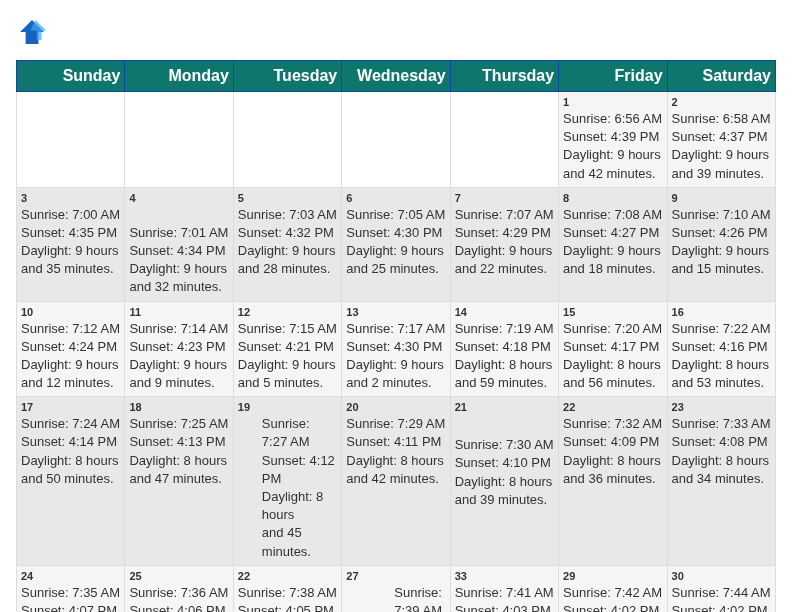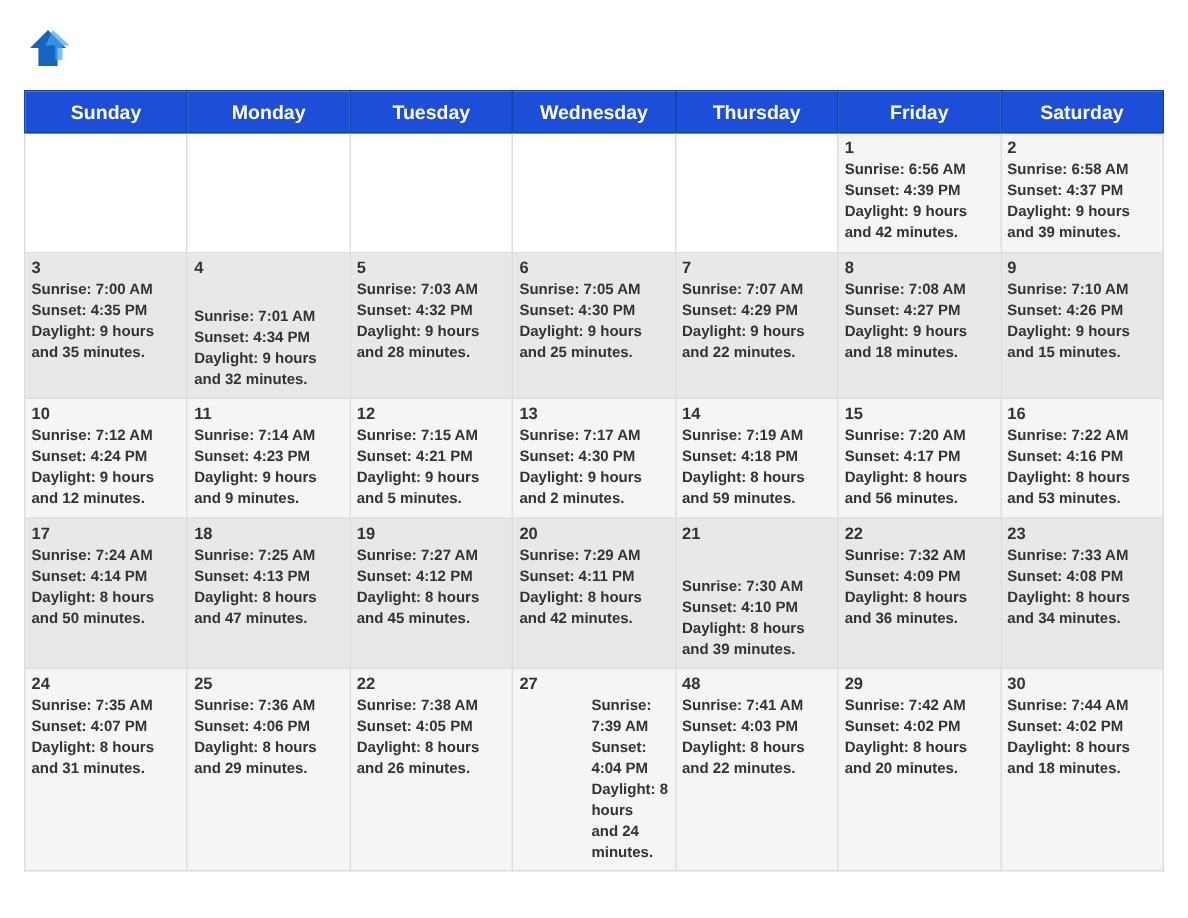--- a/index.html
+++ b/index.html
@@ -41,26 +41,26 @@
     .location {
       font-size: 15px;
       color: #555;
     }
     table {
       width: 100%;
       border-collapse: collapse;
       table-layout: fixed;
     }
     thead tr th {
-      background-color: #1d4ed8;
+      background-color: #0f766e;
       color: #fff;
-      font-size: 13px;
+      font-size: 16px;
       font-weight: bold;
       padding: 6px 4px;
-      text-align: center;
+      text-align: right;
       border: 1px solid #0d47a1;
     }
     tbody tr td {
       vertical-align: top;
       font-size: 10px;
       color: #333;
       padding: 4px;
       border: 1px solid #ddd;
       background: #fff;
       min-height: 70px;
@@ -72,24 +72,23 @@
     tbody tr:nth-child(even) td {
       background: #e8e8e8;
     }
     .day-num {
       font-weight: bold;
       font-size: 11px;
       margin-bottom: 2px;
       display: block;
     }
     .day-info {
-      font-size: 10px;
+      font-size: 13px;
       line-height: 1.4;
       color: #333;
-      font-weight: bold;
     }
     .empty-cell {
       background: #fff !important;
     }
   </style>
 </head>
 <body>
 
 <div class="header">
   <div class="logo">
@@ -255,21 +254,21 @@
         </td>
         <td>
           <span class="day-num">18</span>
           <div class="day-info" style="white-space: pre-line;">Sunrise: 7:25 AM
 Sunset: 4:13 PM
 Daylight: 8 hours
 and 47 minutes.</div>
         </td>
         <td>
           <span class="day-num">19</span>
-          <div class="day-info" style="white-space: pre-line;">Sunrise: 7:27 AM
+          <div class="day-info" style="white-space: pre-line; margin-left: 24px;">Sunrise: 7:27 AM
 Sunset: 4:12 PM
 Daylight: 8 hours
 and 45 minutes.</div>
         </td>
         <td>
           <span class="day-num">20</span>
           <div class="day-info" style="white-space: pre-line;">Sunrise: 7:29 AM
 Sunset: 4:11 PM
 Daylight: 8 hours
 and 42 minutes.</div>
@@ -319,21 +318,21 @@
 and 26 minutes.</div>
         </td>
         <td>
           <span class="day-num">27</span>
           <div class="day-info" style="white-space: pre-line; margin-left: 48px;">Sunrise: 7:39 AM
 Sunset: 4:04 PM
 Daylight: 8 hours
 and 24 minutes.</div>
         </td>
         <td>
-          <span class="day-num">48</span>
+          <span class="day-num">33</span>
           <div class="day-info" style="white-space: pre-line;">Sunrise: 7:41 AM
 Sunset: 4:03 PM
 Daylight: 8 hours
 and 22 minutes.</div>
         </td>
         <td>
           <span class="day-num">29</span>
           <div class="day-info" style="white-space: pre-line;">Sunrise: 7:42 AM
 Sunset: 4:02 PM
 Daylight: 8 hours

